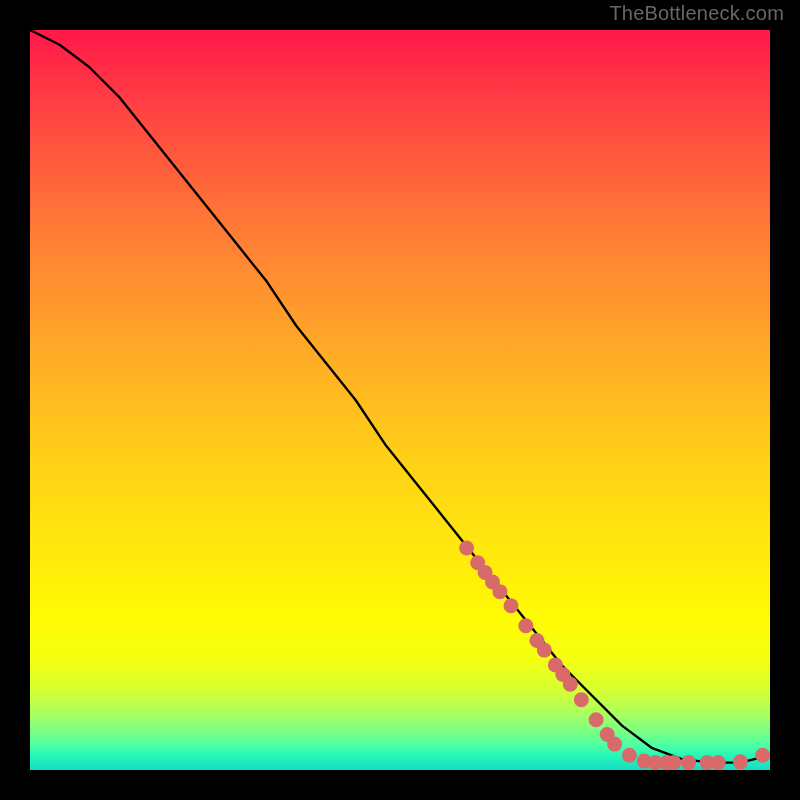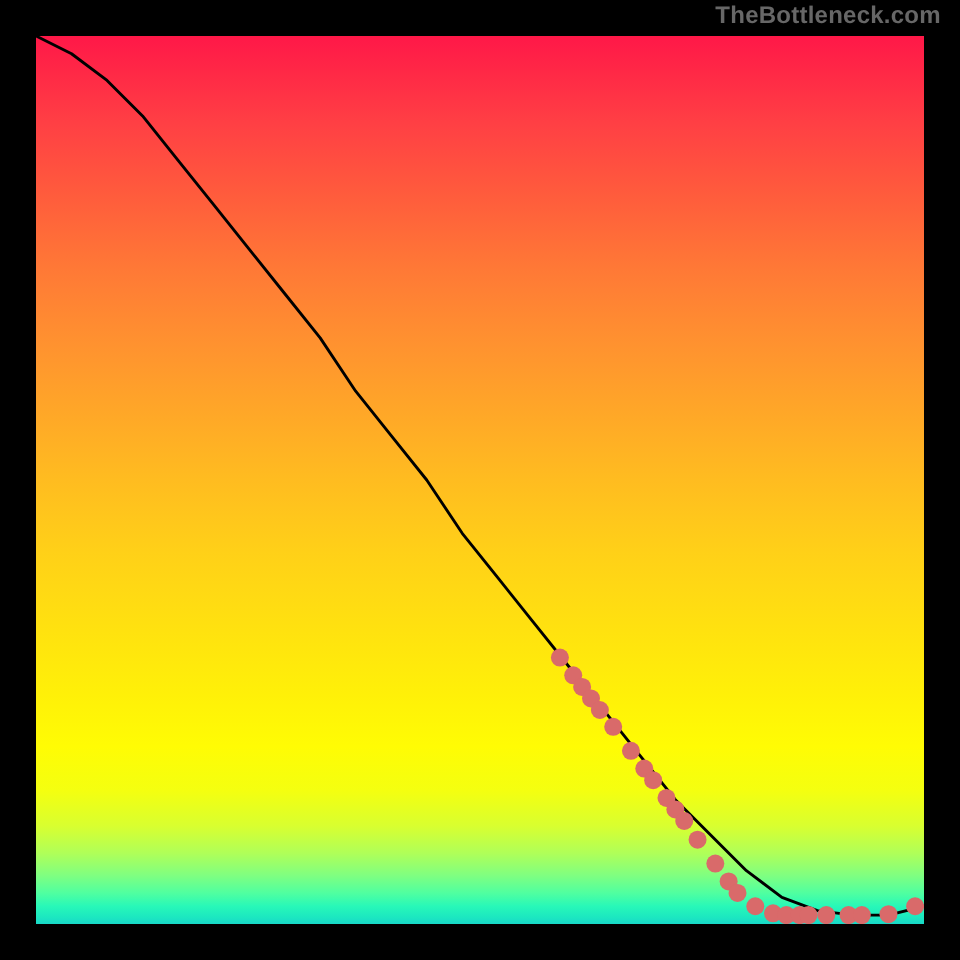--- a/index.html
+++ b/index.html
@@ -9,21 +9,21 @@
     background: #000;
     position: relative;
     font-family: Arial, Helvetica, sans-serif;
     overflow: hidden;
   }
   .attribution {
     position: absolute;
     top: 2px;
     right: 16px;
     font-size: 20px;
-    font-weight: bold;
+    font-weight: normal;
     color: #676767;
     letter-spacing: 0.2px;
     z-index: 10;
   }
   .plot-area {
     position: absolute;
     left: 30px;
     top: 30px;
     width: 740px;
     height: 740px;

